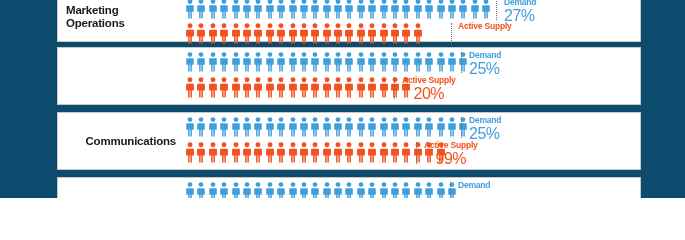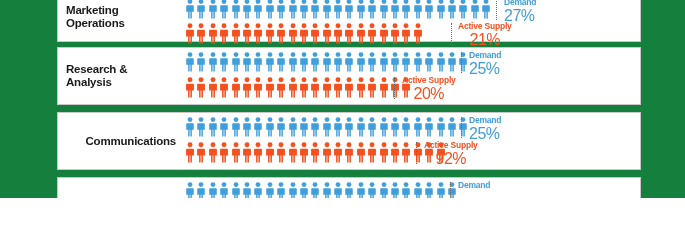--- a/index.html
+++ b/index.html
@@ -5,21 +5,21 @@
   html, body {
     margin: 0; padding: 0;
     width: 685px; height: 198px;
     background: #ffffff;
     overflow: hidden;
     font-family: "Liberation Sans", sans-serif;
   }
   #stage {
     position: relative;
     width: 685px; height: 198px;
-    background: #15803d;
+    background: #0c4a6e;
     overflow: hidden;
   }
 
   
   .card {
     position: absolute;
     left: 57px;
     width: 584px;
     background: #ffffff;
     border: 1px solid #c8c8c8;
@@ -297,29 +297,26 @@
             <path d="M1.1 8.2 h7.8 a1 1 0 0 1 1 1 v7.4 h-2.5 v8.8 h-1.9 v-8.8 h-1 v8.8 h-1.9 v-8.8 h-2.5 v-7.4 a1 1 0 0 1 1 -1 z" fill="#f4511e"></path>
           </svg>
           <svg class="fig" viewBox="0 0 10 26">
             <circle cx="5" cy="3.4" r="3.1" fill="#f4511e"></circle>
             <path d="M1.1 8.2 h7.8 a1 1 0 0 1 1 1 v7.4 h-2.5 v8.8 h-1.9 v-8.8 h-1 v8.8 h-1.9 v-8.8 h-2.5 v-7.4 a1 1 0 0 1 1 -1 z" fill="#f4511e"></path>
           </svg>
         </div>
       <div class="dotline" style="left:393px; top:46px; height:22px;"></div>
       <div class="vblock supply" style="left:400px; top:45px;">
         <span class="cap">Active Supply</span>
-        <span class="pct">21%</span>
       </div>
     </div>
   </div>
 
   <div class="card" style="top:47px; height:58px;">
     <div class="row-inner">
-      <div class="cat-label" style="top:15px;">Research &amp;
-Analysis</div>
 
       <div class="strip blue" id="s1d" style="left:128px; top:4px;">
           <svg class="fig" viewBox="0 0 10 26">
             <circle cx="5" cy="3.4" r="3.1" fill="#3f9fdc"></circle>
             <path d="M1.1 8.2 h7.8 a1 1 0 0 1 1 1 v7.4 h-2.5 v8.8 h-1.9 v-8.8 h-1 v8.8 h-1.9 v-8.8 h-2.5 v-7.4 a1 1 0 0 1 1 -1 z" fill="#3f9fdc"></path>
           </svg>
           <svg class="fig" viewBox="0 0 10 26">
             <circle cx="5" cy="3.4" r="3.1" fill="#3f9fdc"></circle>
             <path d="M1.1 8.2 h7.8 a1 1 0 0 1 1 1 v7.4 h-2.5 v8.8 h-1.9 v-8.8 h-1 v8.8 h-1.9 v-8.8 h-2.5 v-7.4 a1 1 0 0 1 1 -1 z" fill="#3f9fdc"></path>
           </svg>
@@ -714,21 +711,21 @@
             <path d="M1.1 8.2 h7.8 a1 1 0 0 1 1 1 v7.4 h-2.5 v8.8 h-1.9 v-8.8 h-1 v8.8 h-1.9 v-8.8 h-2.5 v-7.4 a1 1 0 0 1 1 -1 z" fill="#f4511e"></path>
           </svg>
           <svg class="fig" viewBox="0 0 10 26">
             <circle cx="5" cy="3.4" r="3.1" fill="#f4511e"></circle>
             <path d="M1.1 8.2 h7.8 a1 1 0 0 1 1 1 v7.4 h-2.5 v8.8 h-1.9 v-8.8 h-1 v8.8 h-1.9 v-8.8 h-2.5 v-7.4 a1 1 0 0 1 1 -1 z" fill="#f4511e"></path>
           </svg>
         </div>
       <div class="dotline" style="left:358px; top:29px; height:22px;"></div>
       <div class="vblock supply" style="left:366px; top:28px;">
         <span class="cap">Active Supply</span>
-        <span class="pct">92%</span>
+        <span class="pct">99%</span>
       </div>
     </div>
   </div>
 
   <div class="card" style="top:177px; height:58px;">
     <div class="row-inner">
       <div class="strip blue" id="s3d" style="left:128px; top:4px;">
           <svg class="fig" viewBox="0 0 10 26">
             <circle cx="5" cy="3.4" r="3.1" fill="#3f9fdc"></circle>
             <path d="M1.1 8.2 h7.8 a1 1 0 0 1 1 1 v7.4 h-2.5 v8.8 h-1.9 v-8.8 h-1 v8.8 h-1.9 v-8.8 h-2.5 v-7.4 a1 1 0 0 1 1 -1 z" fill="#3f9fdc"></path>

